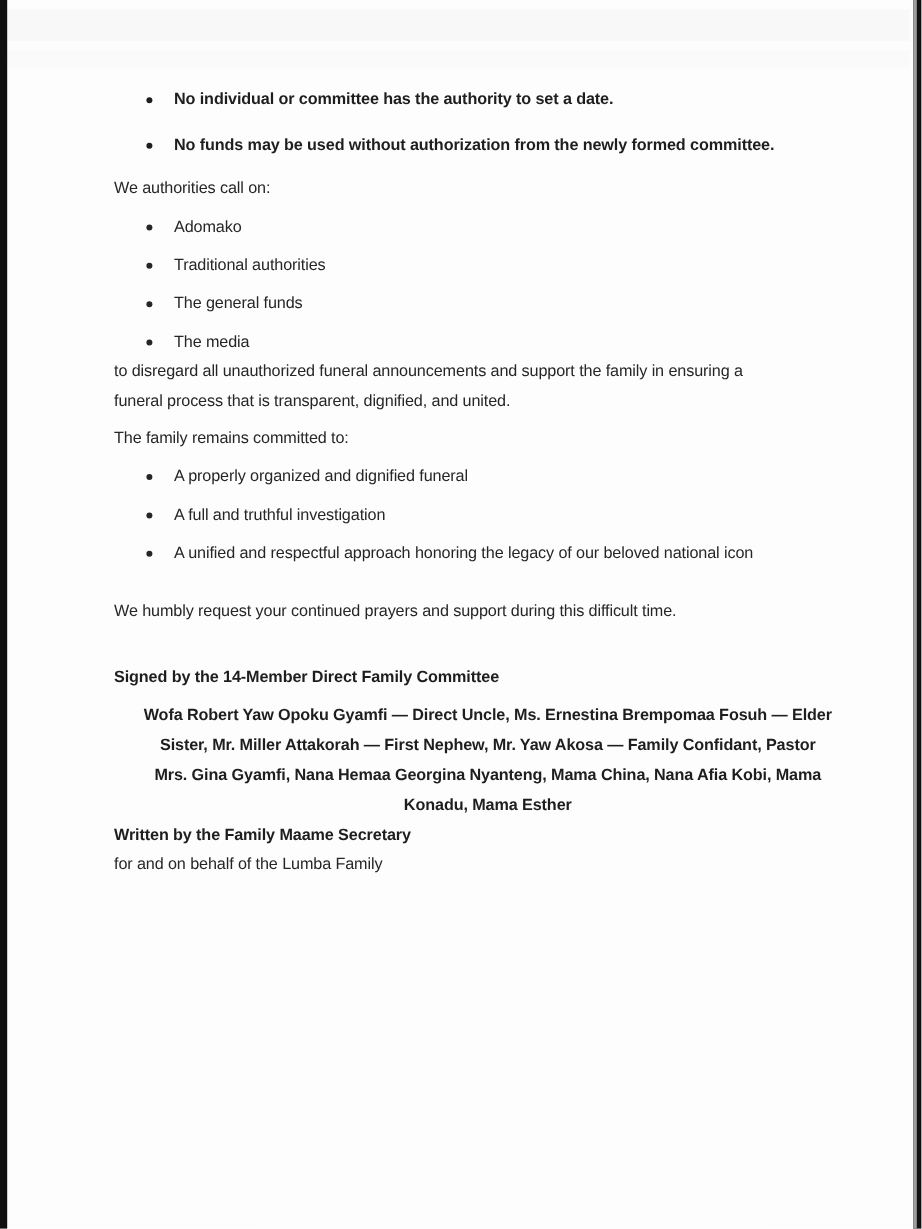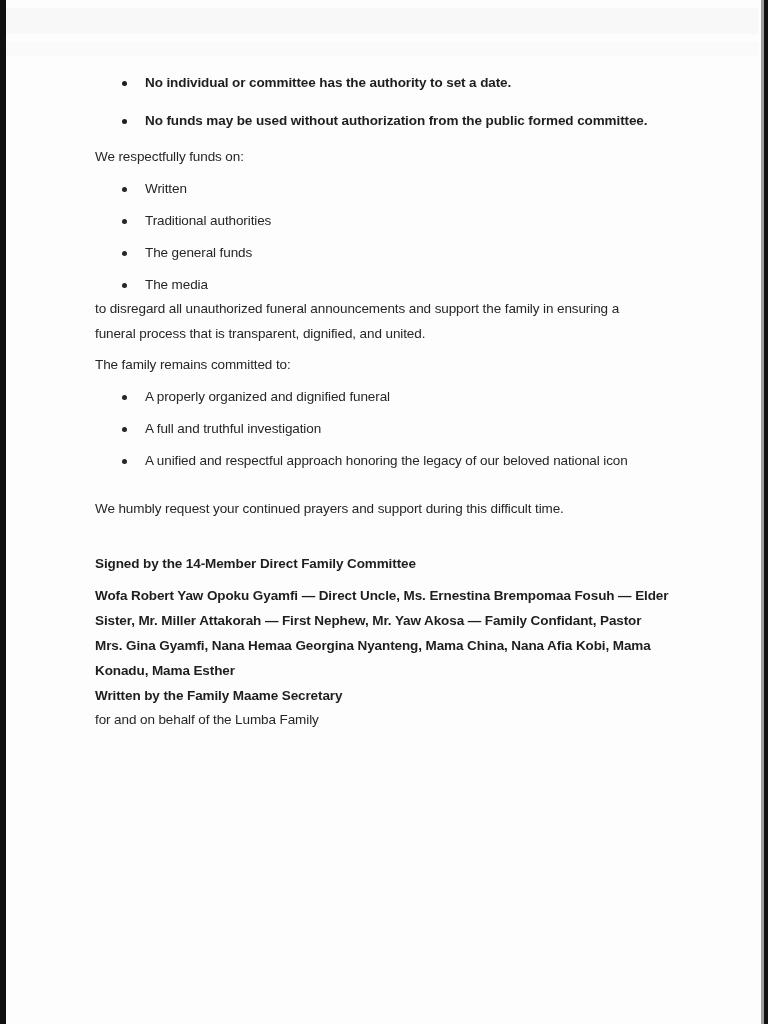--- a/index.html
+++ b/index.html
@@ -63,43 +63,43 @@
   .list-call { margin-top: 10px; }
   .list-call li + li { margin-top: 10px; }
   .para-outro { margin-top: 0; line-height: 25px; }
   .para-outro .line { display: block; }
   .intro-commit { margin-top: 8px; line-height: 22px; }
   .list-commit { margin-top: 10px; }
   .list-commit li + li { margin-top: 10px; }
   .para-prayers { margin-top: 24px; line-height: 25px; }
   .heading-signed { margin-top: 32px; line-height: 22px; }
   .para-names { margin-top: 8px; line-height: 25px; }
-  .para-names .line { display: block; }
+  .para-names .line { display: block; text-align: center; }
   .heading-written { margin-top: 2px; line-height: 22px; }
   .para-behalf { margin-top: 2px; line-height: 22px; }
 </style>
 </head>
 <body>
 
 <div class="photo-frame">
   <div class="band-1"></div>
   <div class="band-2"></div>
 
   <div class="content">
 
     <ul class="top-bullets">
       <li class="bold">No individual or committee has the authority to set a date.</li>
-      <li class="bold">No funds may be used without authorization from the public formed committee.</li>
+      <li class="bold">No funds may be used without authorization from the newly formed committee.</li>
     </ul>
 
 
-    <p class="intro-call">We respectfully funds on:</p>
+    <p class="intro-call">We authorities call on:</p>
 
     <ul class="list-call">
-      <li>Written</li>
+      <li>Adomako</li>
       <li>Traditional authorities</li>
       <li>The general funds</li>
       <li>The media</li>
     </ul>
 
     <p class="para-outro">
       <span class="line">to disregard all unauthorized funeral announcements and support the family in ensuring a</span>
       <span class="line">funeral process that is transparent, dignified, and united.</span>
     </p>
 

